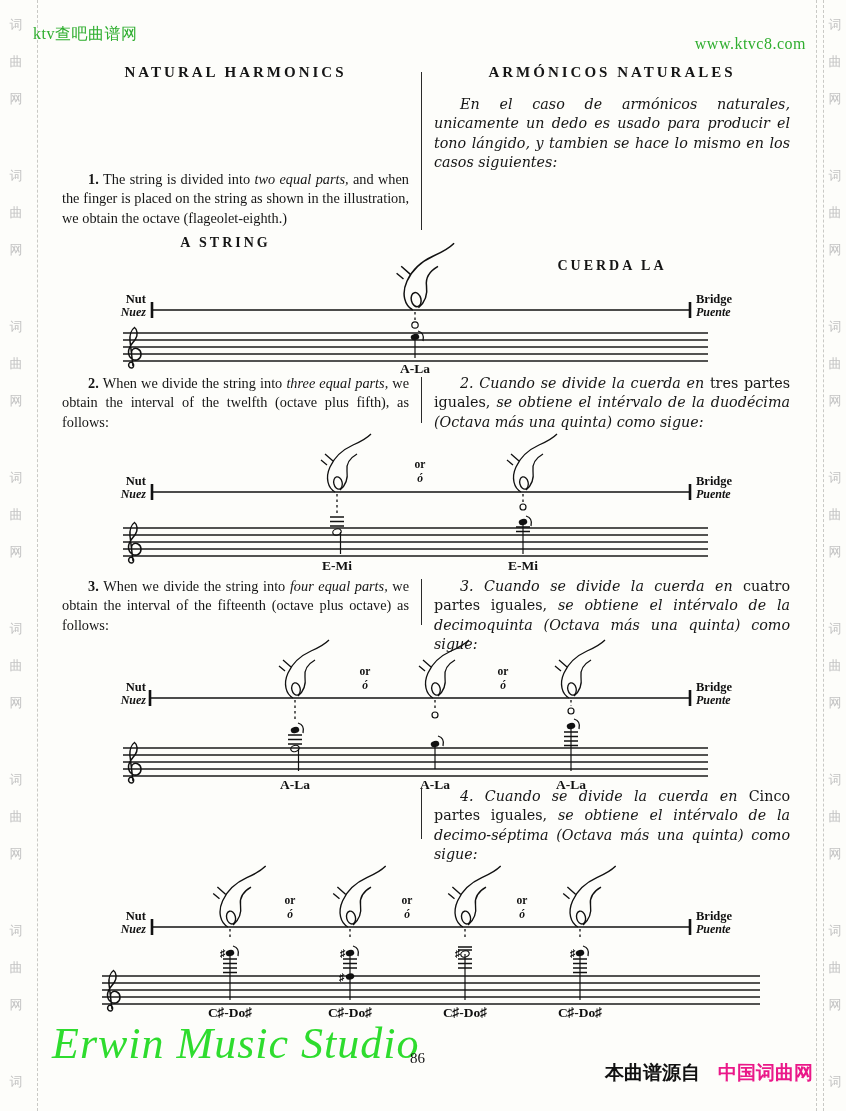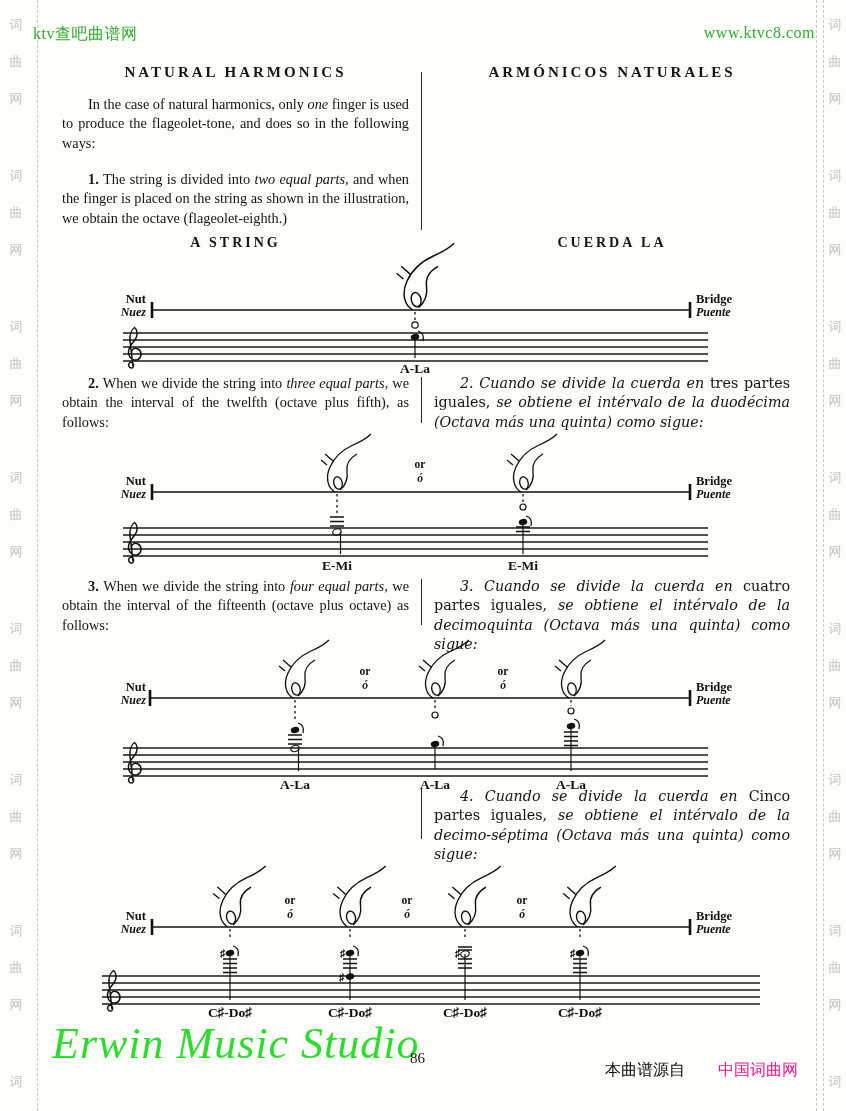--- a/index.html
+++ b/index.html
@@ -8,53 +8,53 @@
   
   .wm-col{position:absolute;top:6px;width:26px;text-align:center;}
   .wm-col.left{left:3px;} .wm-col.right{left:822px;}
   .wm-col span{display:block;font-family:"DejaVu Sans",sans-serif;font-size:13px;
                line-height:37px;color:var(--watermark,#c3c3c3);}
   .wm-group{margin-bottom:40px;}
   .rail{position:absolute;top:0;height:1111px;width:0;border-left:1px dashed #c9c9c5;}
   
   .site-txt{position:absolute;top:24px;font-family:Liberation Serif, serif;
             font-size:16px;color:var(--green,#2fae2f);letter-spacing:.5px;}
-  .site-left{left:33px;} .site-right{right:31px;}
+  .site-left{left:33px;} .site-right{right:40px;margin-top:11px;}
   
   .hdr{position:absolute;top:64px;margin:0;font-size:15px;font-weight:bold;
        letter-spacing:3px;text-align:center;}
   .hdr-en{left:62px;width:347px;} .hdr-es{left:434px;width:356px;}
   
   .txt{position:absolute;font-size:14.3px;line-height:1.36;text-align:justify;text-indent:26px;margin:0;}
   .txt .it{font-style:italic;} .txt .bd{font-weight:bold;}
   .txt-en{left:62px;width:347px;font-family:"Liberation Serif",serif;}
   .txt-es{left:434px;width:356px;font-family:"DejaVu Serif",serif;}
   .divider{position:absolute;left:421px;width:0;border-left:1.5px solid #2a2a2a;}
   
   .stitle{position:absolute;top:235px;font-size:14px;font-weight:bold;letter-spacing:3px;text-align:center;}
-  .stitle-en{left:62px;width:347px;} .stitle-es{left:434px;width:356px;}
+  .stitle-en{left:52px;width:347px;} .stitle-es{left:434px;width:356px;margin-top:23px;}
   
   svg.diag{position:absolute;left:60px;overflow:visible;}
   svg.diag text{font-family:"Liberation Serif",serif;fill:#111;}
   .lbl{font-size:12.5px;font-weight:bold;}
   .lbl-it{font-size:12px;font-weight:bold;font-style:italic;}
   .orlbl{font-size:11.5px;font-weight:bold;text-anchor:middle;}
   .orlbl-it{font-size:11.5px;font-weight:bold;font-style:italic;text-anchor:middle;}
   .notelbl{font-size:13.5px;font-weight:bold;text-anchor:middle;}
   .dash{stroke:#111;stroke-width:1.3;stroke-dasharray:2.5,3;}
   .stf{stroke:#1a1a1a;stroke-width:1.35;}
   .strg{stroke:#111;stroke-width:1.7;}
   .endbar{stroke:#111;stroke-width:2.6;}
   .stem{stroke:#111;stroke-width:1.2;}
   .shp{font-family:"DejaVu Sans",sans-serif;font-size:11px;font-weight:bold;}
   
   .signature{position:absolute;left:52px;top:1018px;font-family:Liberation Serif, serif;
              font-style:italic;font-size:44px;color:var(--bright_green,#2edc2e);letter-spacing:1px;}
   .pageno{position:absolute;left:410px;top:1050px;font-size:15px;}
-  .src{position:absolute;top:1060px;font-family:"DejaVu Sans",sans-serif;font-size:16px;font-weight:normal;}
+  .src{position:absolute;top:1060px;font-family:"DejaVu Sans",sans-serif;font-size:19px;font-weight:bold;}
   .src-prefix{left:605px;color:#111;}
   .src-site{left:718px;color:var(--magenta,#ea1889);}
 </style>
 </head>
 <body>
 
 <div class="page">
 
   <svg width="0" height="0" style="position:absolute">
     <defs>
@@ -166,21 +166,21 @@
   <div class="site-txt site-right">www.ktvc8.com</div>
 
   <h1 class="hdr hdr-es">ARMÓNICOS NATURALES</h1>
   <h1 class="hdr hdr-en">NATURAL HARMONICS</h1>
 
   <div class="divider" style="top:72px;height:158px"></div>
   <div class="divider" style="top:377px;height:46px"></div>
   <div class="divider" style="top:579px;height:46px"></div>
   <div class="divider" style="top:789px;height:50px"></div>
 
-  <p class="txt txt-en" style="top:95px"><span>In the case of natural harmonics, only </span><span class="it">one</span><span> finger is used to produce the flageolet-tone, and does so in the following ways:</span></p>
+  <p class="txt txt-es" style="top:95px"><span class="it">En el caso de armónicos naturales, unicamente un dedo es usado para producir el tono lángido, y tambien se hace lo mismo en los casos siguientes:</span></p>
   <p class="txt txt-en" style="top:170px"><span class="bd">1. </span><span>The string is divided into </span><span class="it">two equal parts,</span><span> and when the finger is placed on the string as shown in the illustration, we obtain the octave (flageolet-eighth.)</span></p>
   <p class="txt txt-en" style="top:374px"><span class="bd">2. </span><span>When we divide the string into </span><span class="it">three equal parts,</span><span> we obtain the interval of the twelfth (octave plus fifth), as follows:</span></p>
   <p class="txt txt-es" style="top:374px"><span class="it">2. Cuando se divide la cuerda en </span><span>tres partes iguales, </span><span class="it">se obtiene el intérvalo de la duodécima (Octava más una quinta) como sigue:</span></p>
   <p class="txt txt-en" style="top:577px"><span class="bd">3. </span><span>When we divide the string into </span><span class="it">four equal parts,</span><span> we obtain the interval of the fifteenth (octave plus octave) as follows:</span></p>
   <p class="txt txt-es" style="top:577px"><span class="it">3. Cuando se divide la cuerda en </span><span>cuatro partes iguales, </span><span class="it">se obtiene el intérvalo de la decimoquinta (Octava más una quinta) como sigue:</span></p>
   <p class="txt txt-es" style="top:787px"><span class="it">4. Cuando se divide la cuerda en </span><span>Cinco partes iguales, </span><span class="it">se obtiene el intérvalo de la decimo-séptima (Octava más una quinta) como sigue:</span></p>
 
   <div class="stitle stitle-en">A STRING</div>
   <div class="stitle stitle-es">CUERDA LA</div>
 

